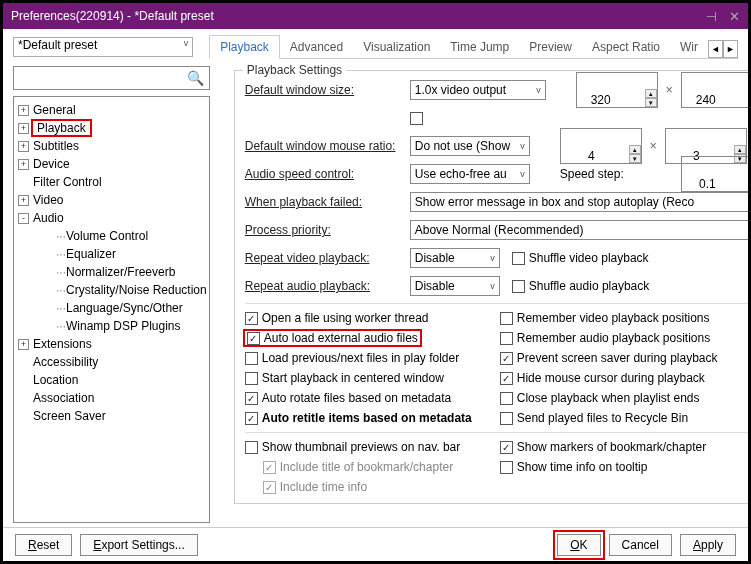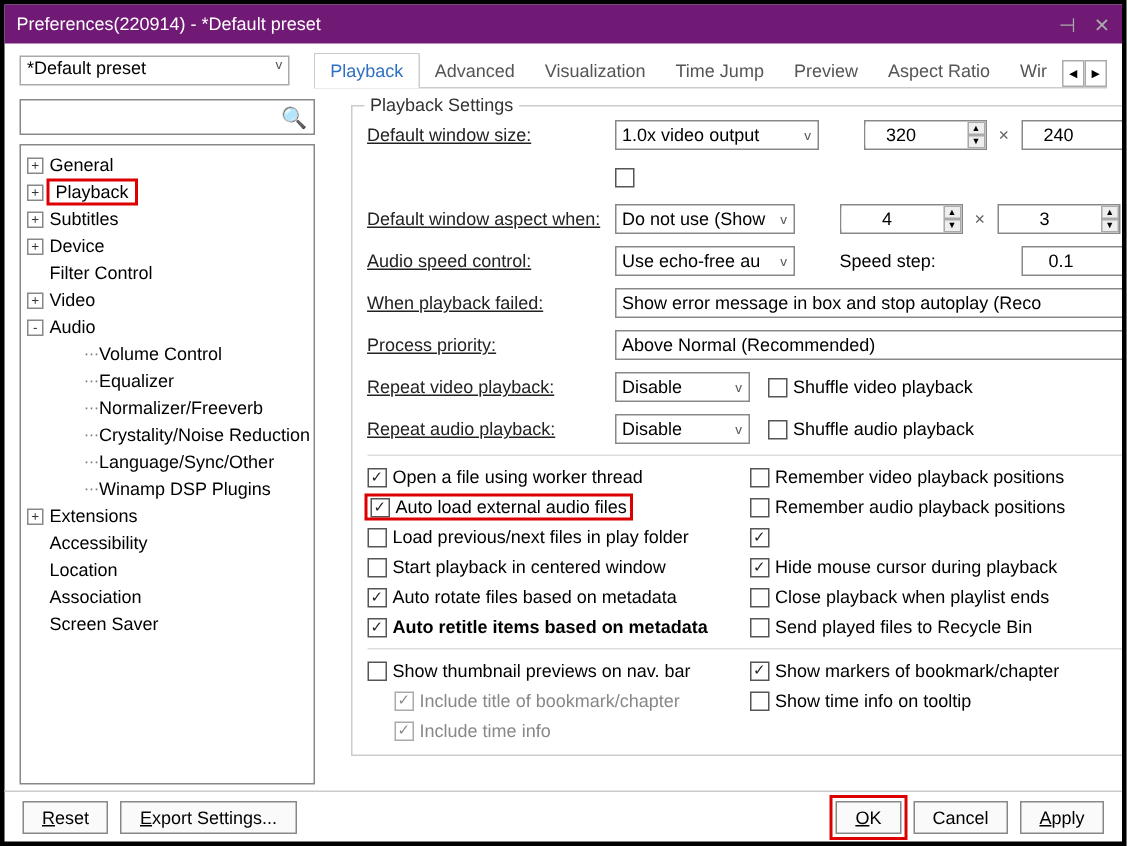--- a/index.html
+++ b/index.html
@@ -28,21 +28,21 @@
 .noexp { width: 11px; display: inline-block; margin-right: 4px; }
 .tree-item.highlight span.lbl { outline: 2px solid #d00; padding: 0 4px; }
 .sub-dots { color: #777; margin-right: 2px; font-size: 10px; letter-spacing: -2px; }
 .right-col { flex: 1; display: flex; flex-direction: column; padding-left: 16px; }
 .fieldset { border: 1px solid #ccc; padding: 8px 10px 6px 10px; position: relative; margin-top: 4px; }
 .legend { position: absolute; top: -8px; left: 8px; background: #fff; padding: 0 4px; color: #333; }
 .form-row { display: flex; align-items: center; margin-bottom: 6px; height: 22px; }
 .form-label { width: 165px; text-align: left; padding-right: 6px; color: #222; text-decoration: underline; }
 .sel { height: 20px; border: 1px solid #888; background: #fff; padding: 0 4px; display: inline-flex; align-items: center; justify-content: space-between; }
 .caret { font-size: 9px; color: #555; }
-.numbox { height: 20px; border: 1px solid #888; display: inline-flex; align-items: center; gap: 32px; }
+.numbox { height: 36px; border: 1px solid #888; display: inline-flex; align-items: flex-end; gap: 32px; }
 .numbox input { border: none; outline: none; width: 36px; text-align: right; padding-right: 2px; }
 .spin { width: 12px; display: flex; flex-direction: column; }
 .spin button { height: 9px; border: 1px solid #aaa; background: #eee; font-size: 6px; line-height: 1; padding: 0; }
 .mult { margin: 0 8px; color: #666; }
 .cbx-row { display: flex; align-items: center; height: 20px; }
 .cbx { width: 13px; height: 13px; border: 1px solid #555; margin-right: 4px; display: inline-flex; align-items: center; justify-content: center; font-size: 10px; color: #222; }
 .cbx.disabled { border-color: #aaa; color: #888; }
 .two-col { display: flex; }
 .two-col .colA { width: 255px; }
 .two-col .colB { flex: 1; }
@@ -199,21 +199,21 @@
               </div>
             </div>
         </div>
 
         <div class="form-row">
           <div class="form-label"></div>
           <span class="cbx"></span>
         </div>
 
         <div class="form-row">
-          <div class="form-label">Default window aspect when:</div>
+          <div class="form-label">Default window mouse ratio:</div>
           <div class="sel" style="width:120px">
               <span>Do not use (Show</span>
               <span class="caret">v</span>
             </div>
           <div style="width:30px"></div>
           <div class="numbox">
               <input value="4" style="">
               <div class="spin">
                 <button>▲</button>
                 <button>▼</button>
@@ -318,20 +318,21 @@
               <div class="cbx-row">
                 <span class="cbx"></span>
                 <span>Remember video playback positions</span>
               </div>
               <div class="cbx-row">
                 <span class="cbx"></span>
                 <span>Remember audio playback positions</span>
               </div>
               <div class="cbx-row">
                 <span class="cbx">✓</span>
+                <span>Prevent screen saver during playback</span>
               </div>
               <div class="cbx-row">
                 <span class="cbx">✓</span>
                 <span>Hide mouse cursor during playback</span>
               </div>
               <div class="cbx-row">
                 <span class="cbx"></span>
                 <span>Close playback when playlist ends</span>
               </div>
               <div class="cbx-row">

